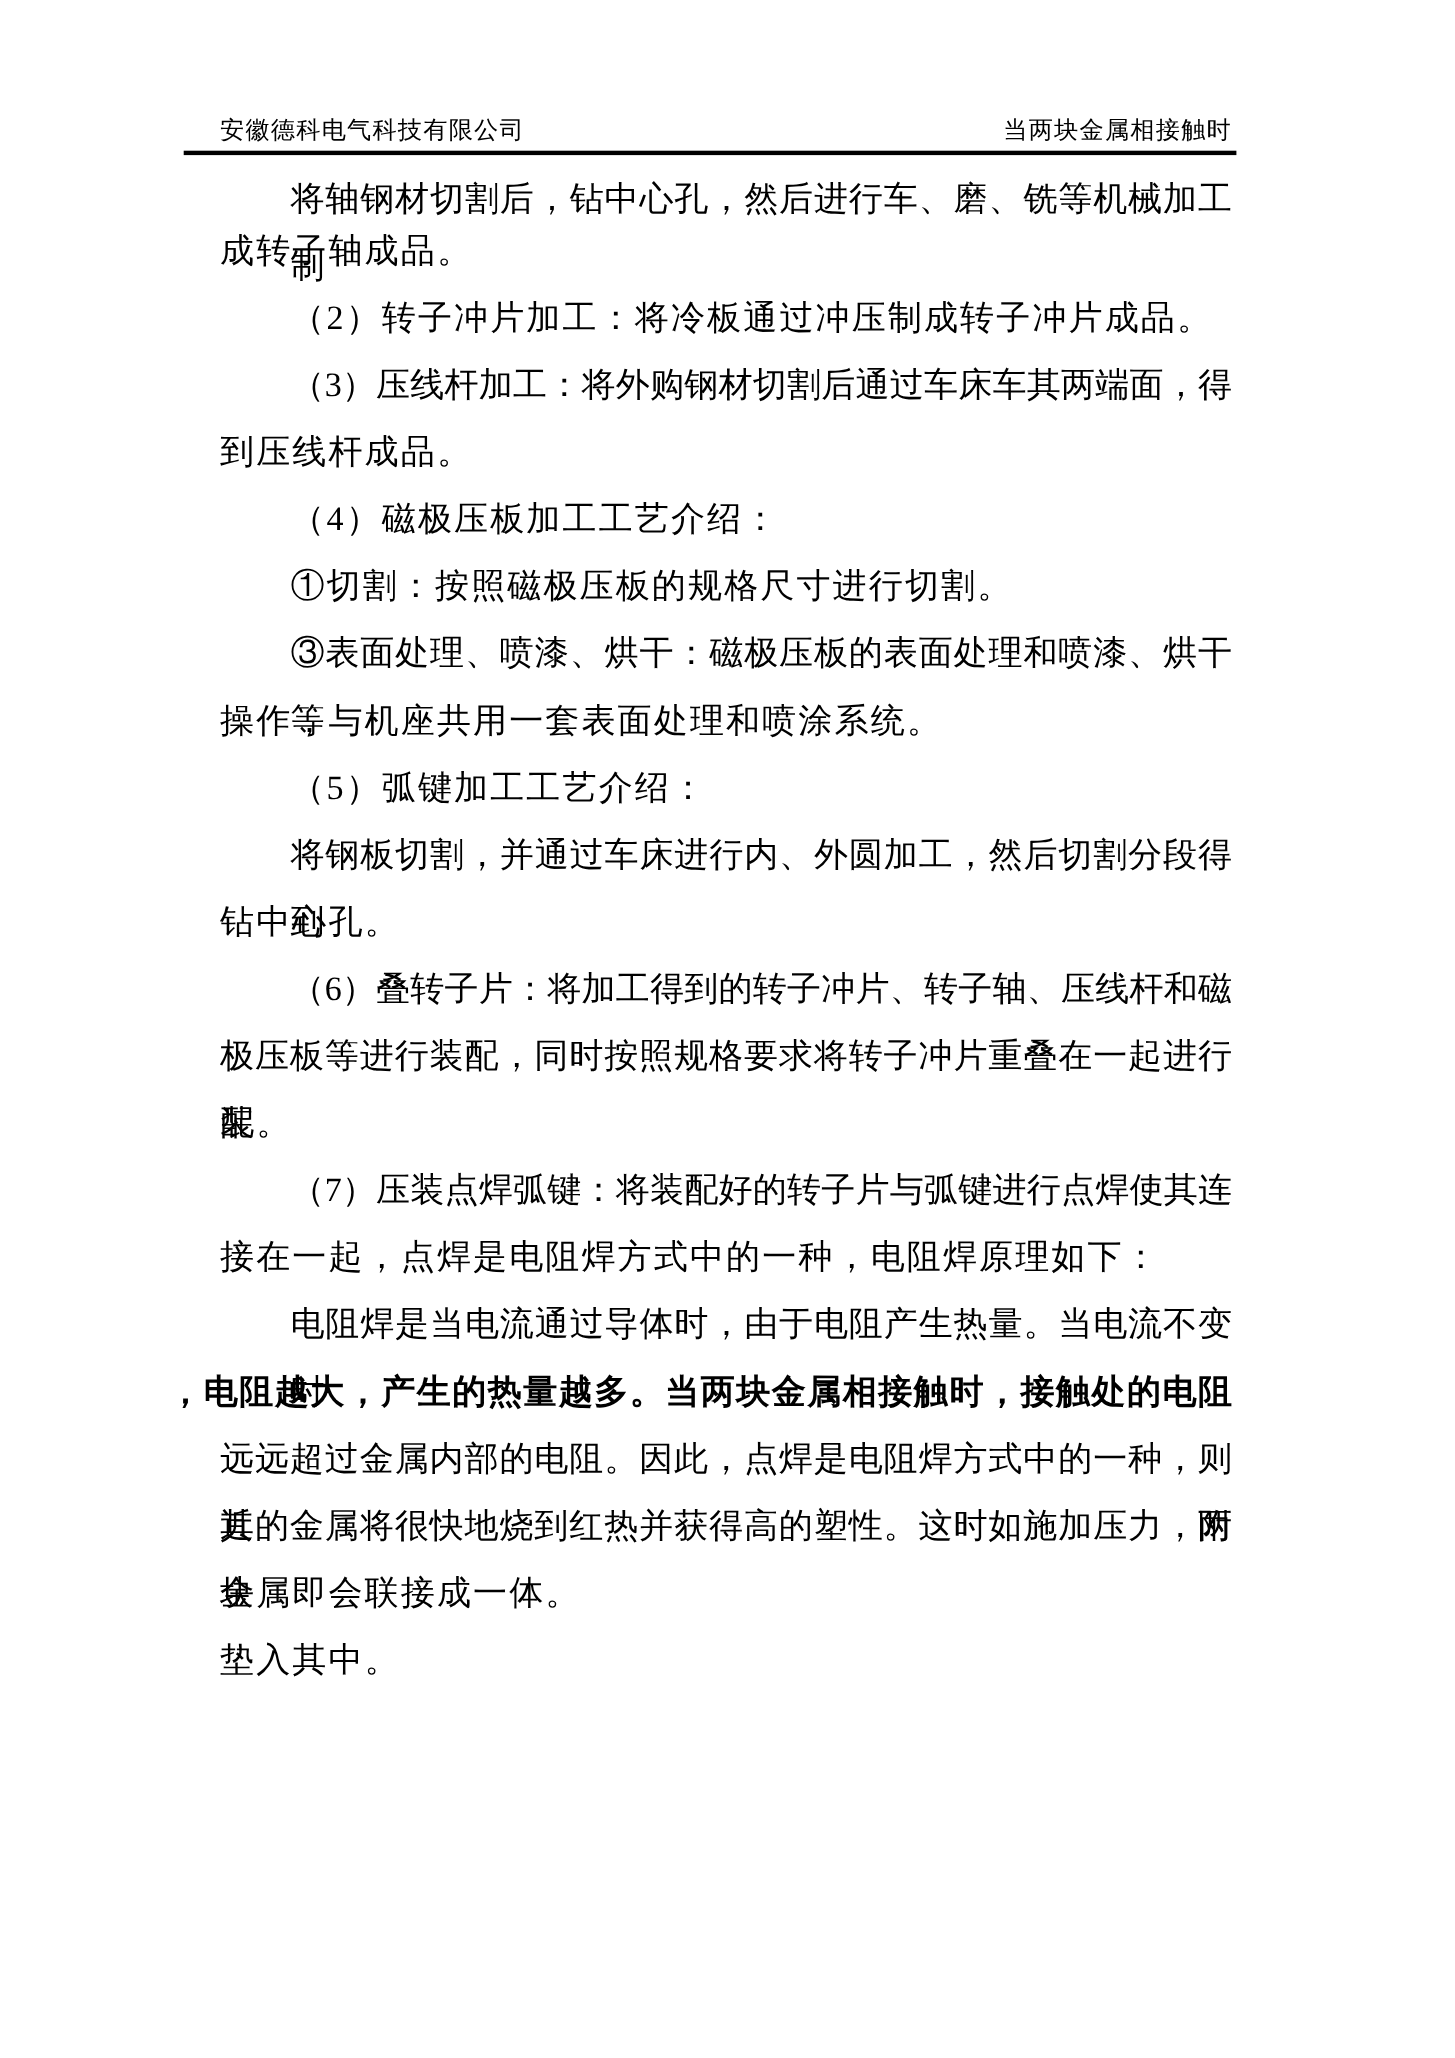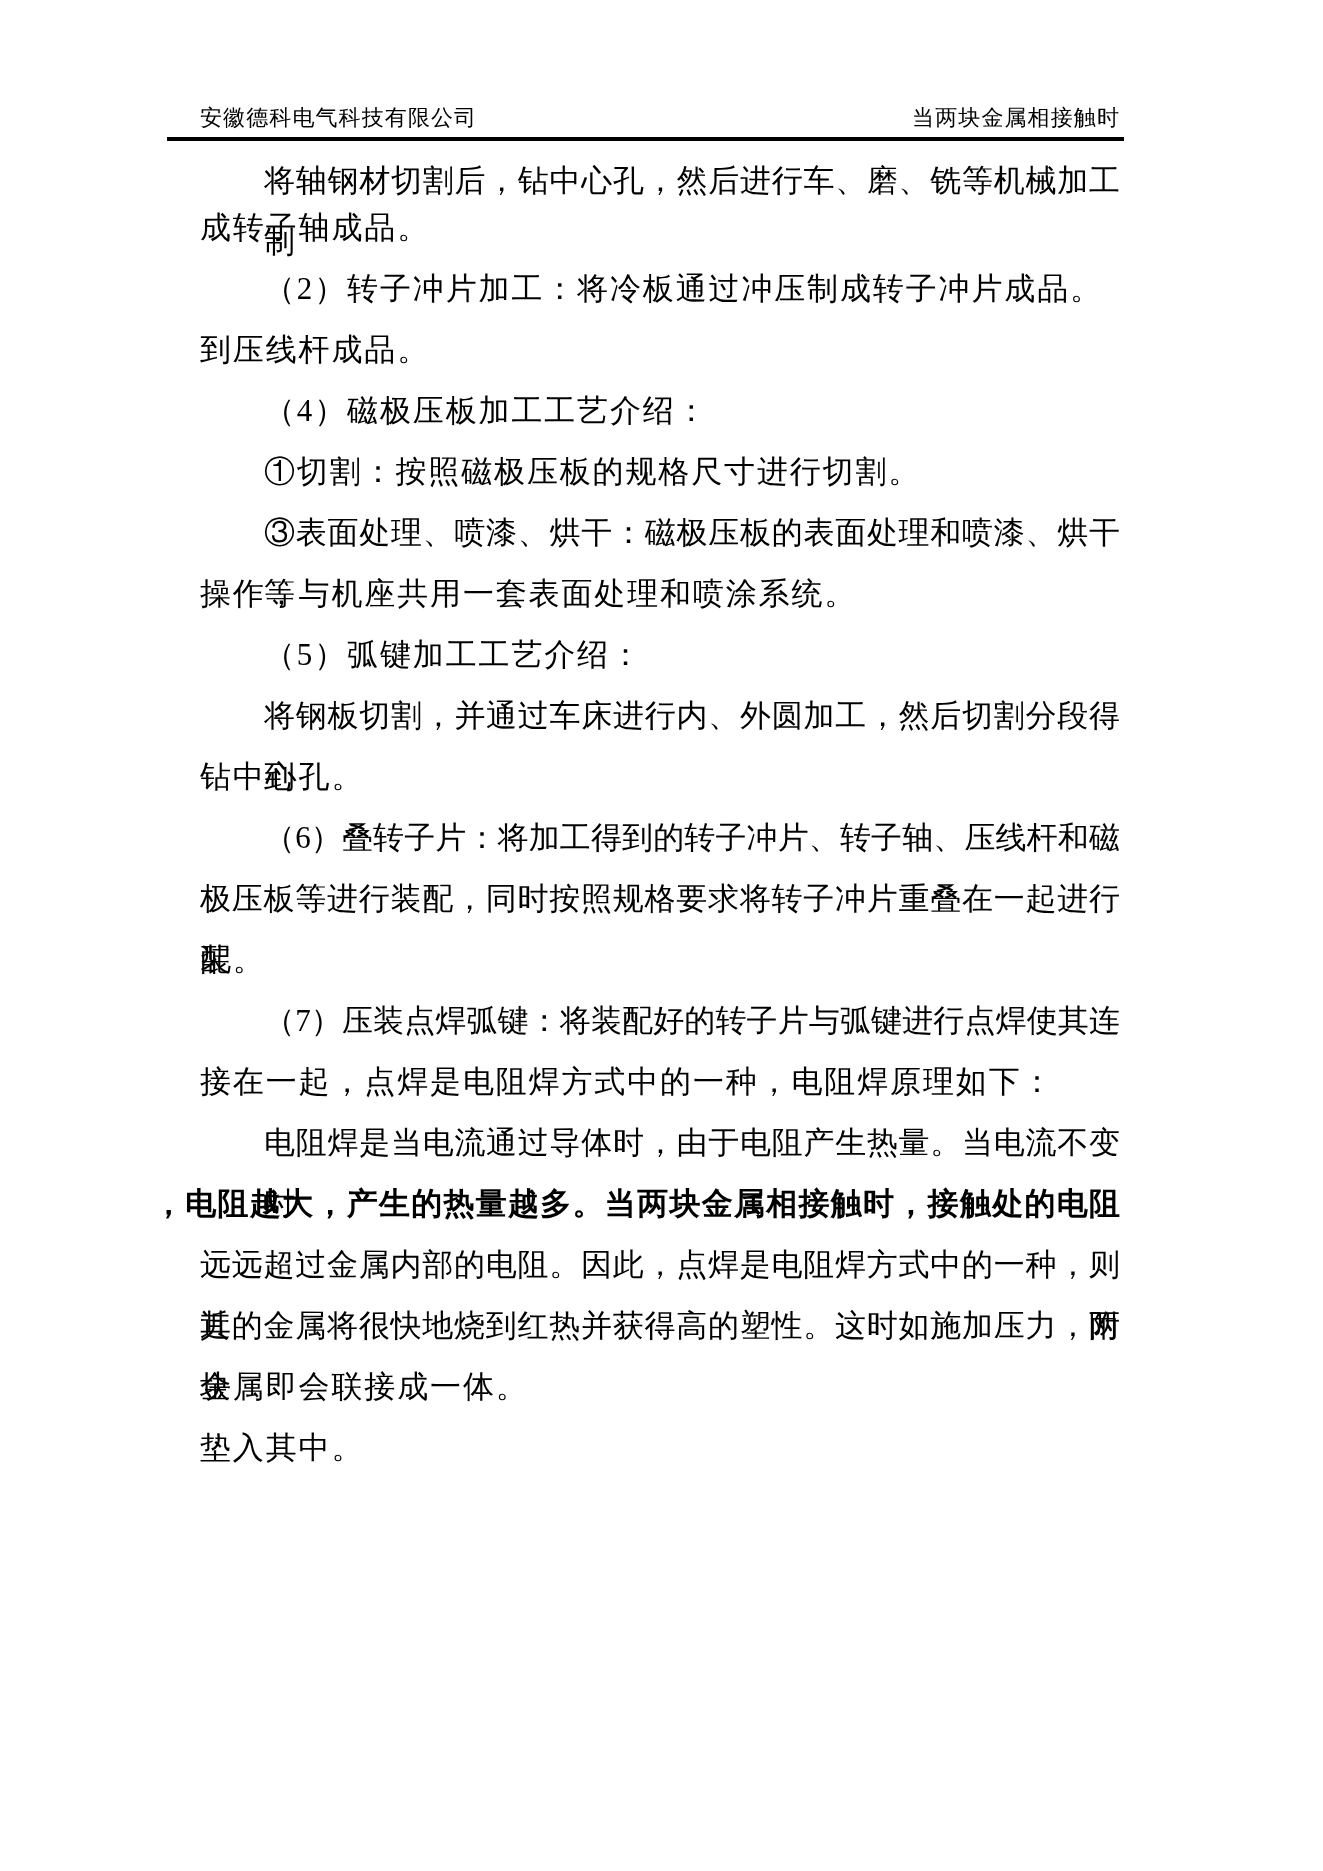--- a/index.html
+++ b/index.html
@@ -75,20 +75,21 @@
     <span>安徽德科电气科技有限公司</span>
     <span>当两块金属相接触时</span>
   </div>
 
   <div class="header-rule"></div>
 
   <div class="body-text">
     <div class="line indent full first-line">将轴钢材切割后，钻中心孔，然后进行车、磨、铣等机械加工制</div>
     <div class="line">成转子轴成品。</div>
     <div class="line indent">（2）转子冲片加工：将冷板通过冲压制成转子冲片成品。</div>
+    <div class="line indent full">（3）压线杆加工：将外购钢材切割后通过车床车其两端面，得</div>
     <div class="line">到压线杆成品。</div>
     <div class="line indent">（4）磁极压板加工工艺介绍：</div>
     <div class="line indent">①切割：按照磁极压板的规格尺寸进行切割。</div>
     <div class="line indent full">③表面处理、喷漆、烘干：磁极压板的表面处理和喷漆、烘干等</div>
     <div class="line">操作，与机座共用一套表面处理和喷涂系统。</div>
     <div class="line indent">（5）弧键加工工艺介绍：</div>
     <div class="line indent full">将钢板切割，并通过车床进行内、外圆加工，然后切割分段得到</div>
     <div class="line">钻中心孔。</div>
     <div class="line indent full">（6）叠转子片：将加工得到的转子冲片、转子轴、压线杆和磁</div>
     <div class="line full">极压板等进行装配，同时按照规格要求将转子冲片重叠在一起进行装</div>

